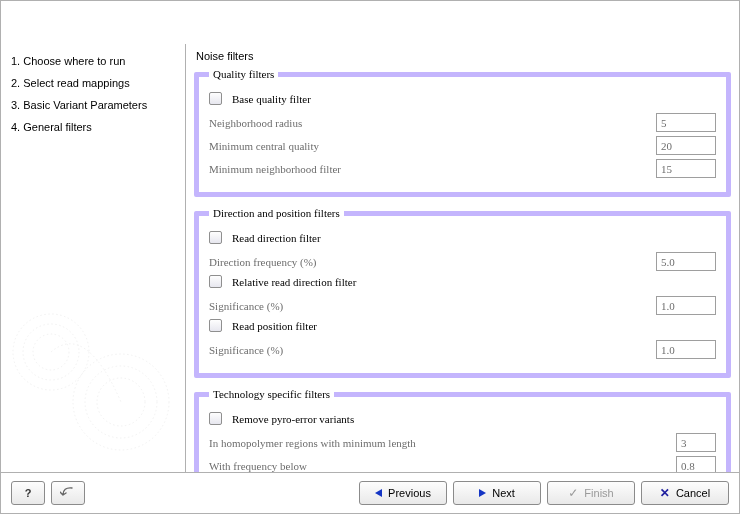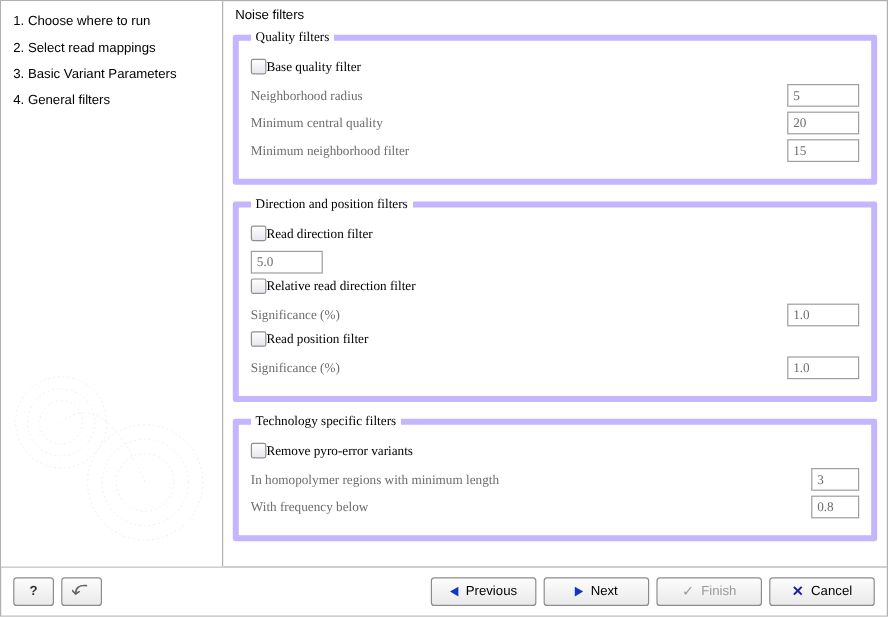--- a/index.html
+++ b/index.html
@@ -1,29 +1,29 @@
 <!DOCTYPE html>
 <html><head>
 <meta charset="utf-8">
 <style>
   * { box-sizing: border-box; }
   html, body { margin: 0; padding: 0; font-family: "Segoe UI", Tahoma, Arial, sans-serif; font-size: 11px; color: #000; }
   .window { width: 740px; height: 514px; background: #fff; border: 1px solid #b0b0b0; display: flex; flex-direction: column; }
-  .main { flex: 1; display: flex; min-height: 0; }
+  .main { flex: 1; display: flex; min-height: 0; margin-top: 43px; }
   .sidebar { width: 185px; border-right: 1px solid #b0b0b0; padding: 6px 4px; position: relative; overflow: hidden; background: #fff; }
   .sidebar .step { padding: 5px 6px; white-space: nowrap; }
   .sidebar-bg { position: absolute; left: -10px; bottom: -10px; width: 200px; height: 200px; opacity: 0.35; pointer-events: none; }
   .content { flex: 1; padding: 4px 8px 8px 8px; overflow: hidden; }
   .page-title { padding: 2px 0 6px 2px; }
   fieldset { border: 5px solid #c4b5fd; border-radius: 2px; margin: 0 0 10px 0; padding: 8px 10px 10px 10px; font-family: Liberation Serif, serif; }
   legend { padding: 0 4px; color: #000; }
   .row { display: flex; align-items: center; gap: 6px; margin: 4px 0; justify-content: space-between; }
   .row label.plain { color: #6d6d6d; width: 172px; }
   .row label.plain.wide { width: 228px; }
-  .chk-row { display: flex; align-items: center; gap: 0; margin: 4px 0 8px 0; }
+  .chk-row { display: flex; align-items: center; gap: 10px; margin: 4px 0 8px 0; }
   .chk { width: 13px; height: 13px; border: 1px solid #8f8f8f; background: linear-gradient(#fefefe,#e7e7ef); border-radius: 2px; }
   .chk-label { color: #000; }
   input.txt { width: 60px; height: 19px; border: 1px solid #9e9e9e; padding: 1px 4px; font: inherit; color: #6d6d6d; background: #fff; }
   input.txt.narrow { width: 40px; }
   .footer { border-top: 1px solid #b0b0b0; padding: 8px 10px; display: flex; align-items: center; gap: 6px; }
   .footer .spacer { flex: 1; }
   .btn { height: 24px; min-width: 88px; border: 1px solid #8b8b8b; border-radius: 3px; background: linear-gradient(#fdfdfd,#e9e9e9); display: inline-flex; align-items: center; justify-content: center; gap: 6px; padding: 0 10px; color: #000; cursor: default; }
   .btn.small { min-width: 34px; width: 34px; padding: 0; }
   .btn.disabled { color: #9a9a9a; }
   .arrow-left, .arrow-right { width: 0; height: 0; }
@@ -91,20 +91,21 @@
         </div>
       </fieldset>
 
       <fieldset>
         <legend>Direction and position filters</legend>
         <div class="chk-row">
           <span class="chk"></span>
           <span class="chk-label">Read direction filter</span>
         </div>
         <div class="row">
+          <label class="plain">Direction frequency (%)</label>
           <input class="txt" type="text" value="5.0" style="">
         </div>
         <div class="chk-row">
           <span class="chk"></span>
           <span class="chk-label">Relative read direction filter</span>
         </div>
         <div class="row">
           <label class="plain">Significance (%)</label>
           <input class="txt" type="text" value="1.0" style="">
         </div>

